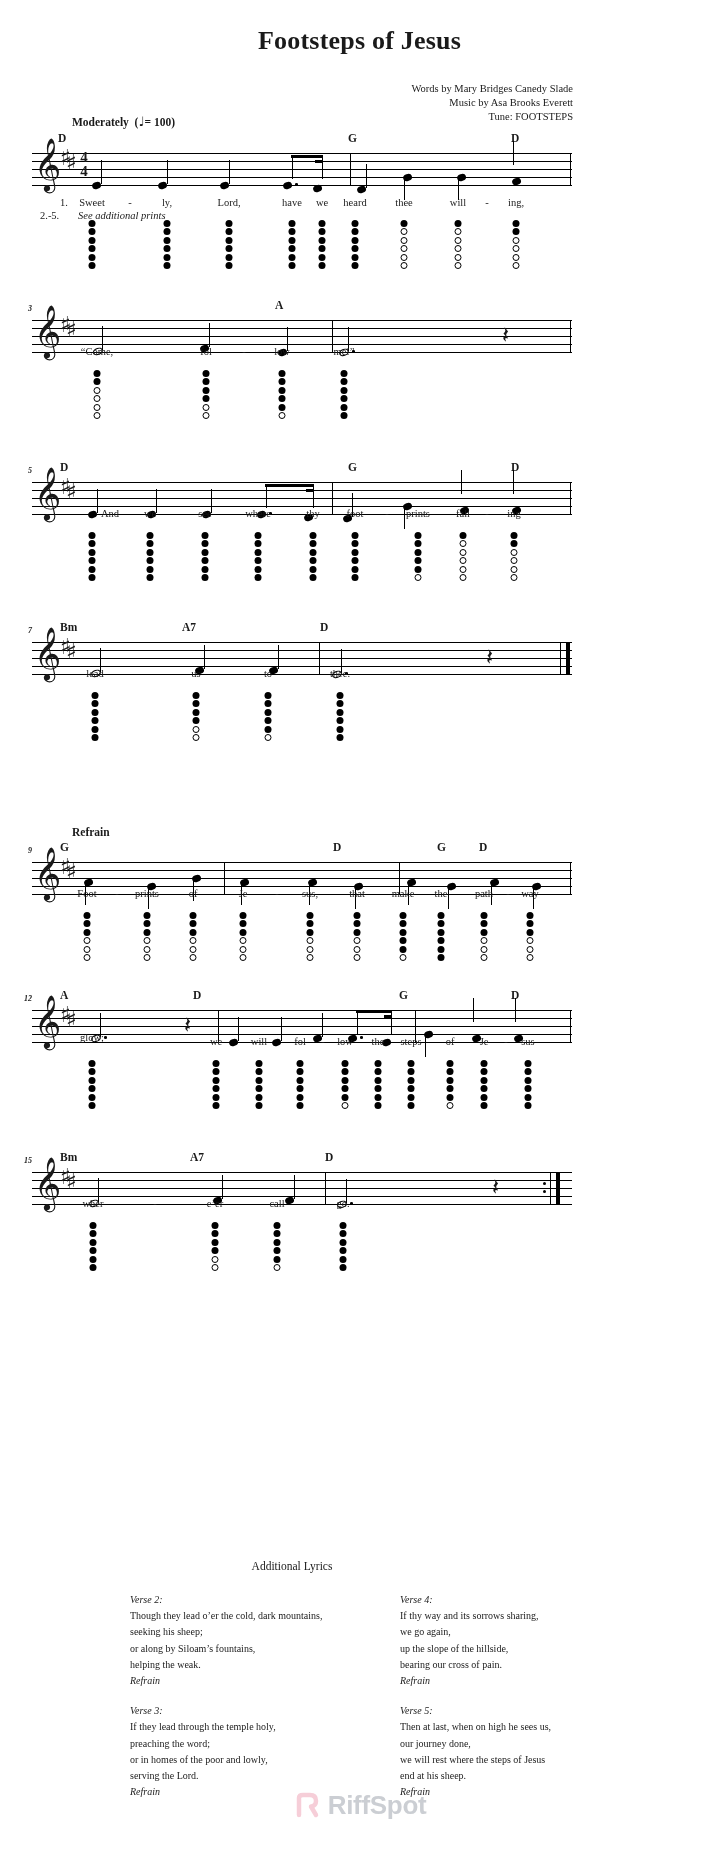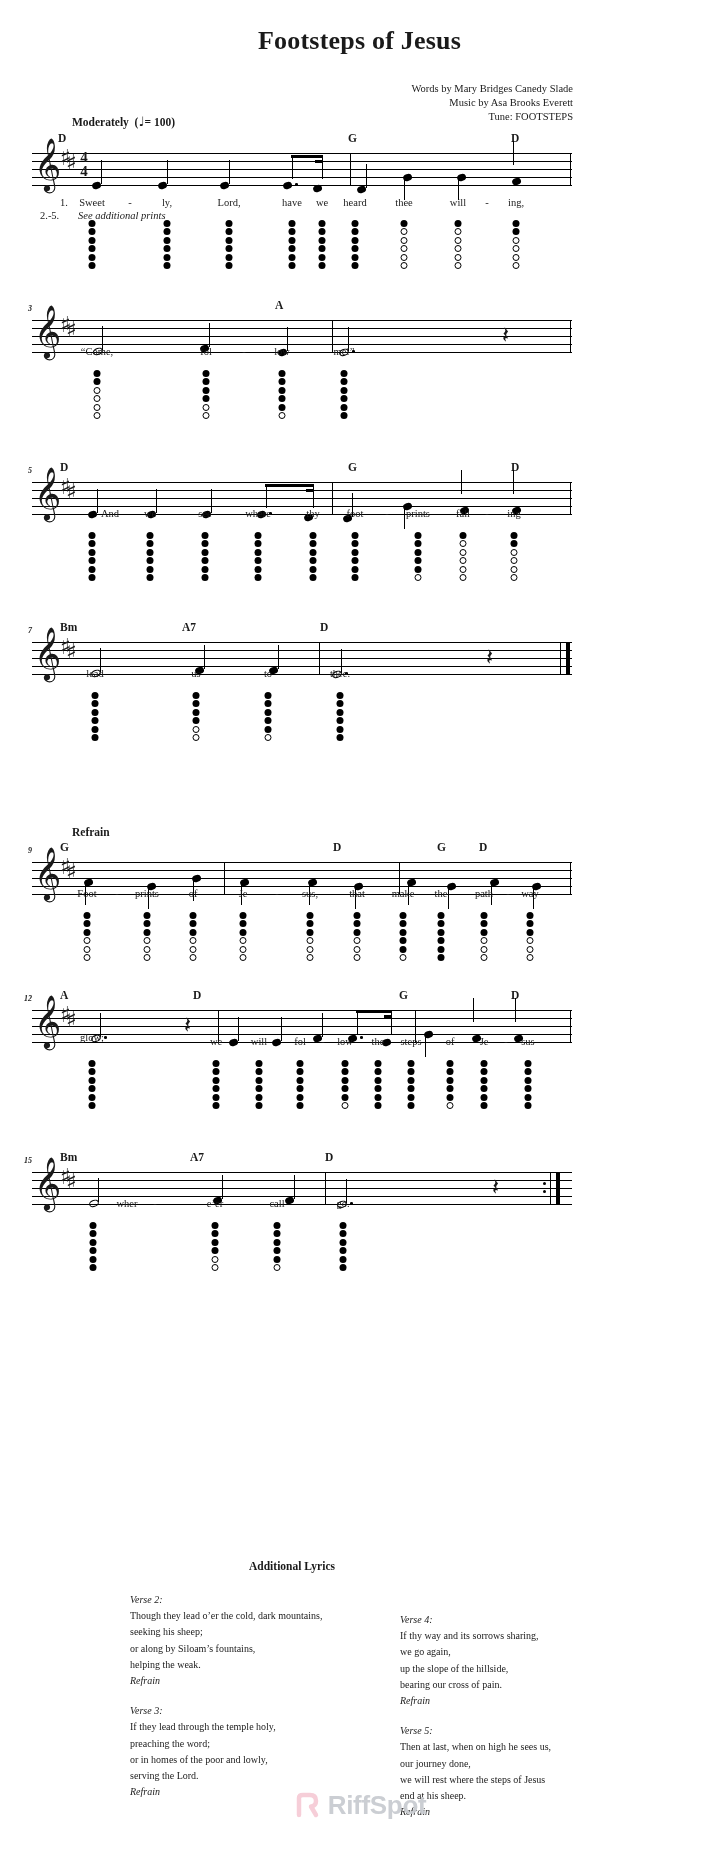--- a/index.html
+++ b/index.html
@@ -196,21 +196,21 @@
     font-size: 11.5px;
     font-weight: bold;
   }
 
   
   .addl-title {
     position: absolute;
     width: 584px;
     text-align: center;
     font-size: 11.5px;
-    font-weight: bold;
+    font-weight: normal;
     top: 1560px;
   }
   .addl-col { position: absolute; font-size: 10px; line-height: 1.62; }
   .addl-col .vh { font-style: italic; }
   .addl-col .rf { font-style: italic; }
 
   
   .watermark {
     position: absolute;
     left: 0; width: 719px;
@@ -1091,21 +1091,21 @@
     <div class="rest" style="left:460px; top:4px;">𝄽</div>
     <div class="endbar-thin" style="left:518px;"></div>
     <div class="barline thick" style="left:524px;"></div>
     <div class="repeat-dots" style="left:511px;">
         <b></b>
         <b></b>
       </div>
   </div>
 
   <div class="lyrics-row">
-      <div class="lyric" style="left: 93px; top: 46px; margin-left: 34px;">wher</div>
+      <div class="lyric" style="left: 93px; top: 46px;">wher</div>
       <div class="lyric" style="left: 155px; top: 46px;">-</div>
       <div class="lyric" style="left: 215px; top: 46px;">e’er</div>
       <div class="lyric" style="left: 277px; top: 46px;">call</div>
       <div class="lyric" style="left: 343px; top: 46px;">go.</div>
     </div>
   <div class="tab-row">
       <div class="tab" style="left: 93px; top: 70px;">
         <span class="f"></span>
         <span class="f"></span>
         <span class="f"></span>
@@ -1154,21 +1154,21 @@
     <div style="margin-bottom: 0px;">
       <div class="vh">Verse 3:</div>
       <div>If they lead through the temple holy,</div>
       <div>preaching the word;</div>
       <div>or in homes of the poor and lowly,</div>
       <div>serving the Lord.</div>
       <div class="rf">Refrain</div>
     </div>
   </div>
 <div class="addl-col" id="addl-col-1" style="left:400px; top:1592px; width:250px;">
-    <div style="margin-bottom: 14px; margin-top: 20px;">
+    <div style="margin-bottom: 14px;">
       <div class="vh">Verse 4:</div>
       <div>If thy way and its sorrows sharing,</div>
       <div>we go again,</div>
       <div>up the slope of the hillside,</div>
       <div>bearing our cross of pain.</div>
       <div class="rf">Refrain</div>
     </div>
     <div style="margin-bottom: 0px;">
       <div class="vh">Verse 5:</div>
       <div>Then at last, when on high he sees us,</div>

